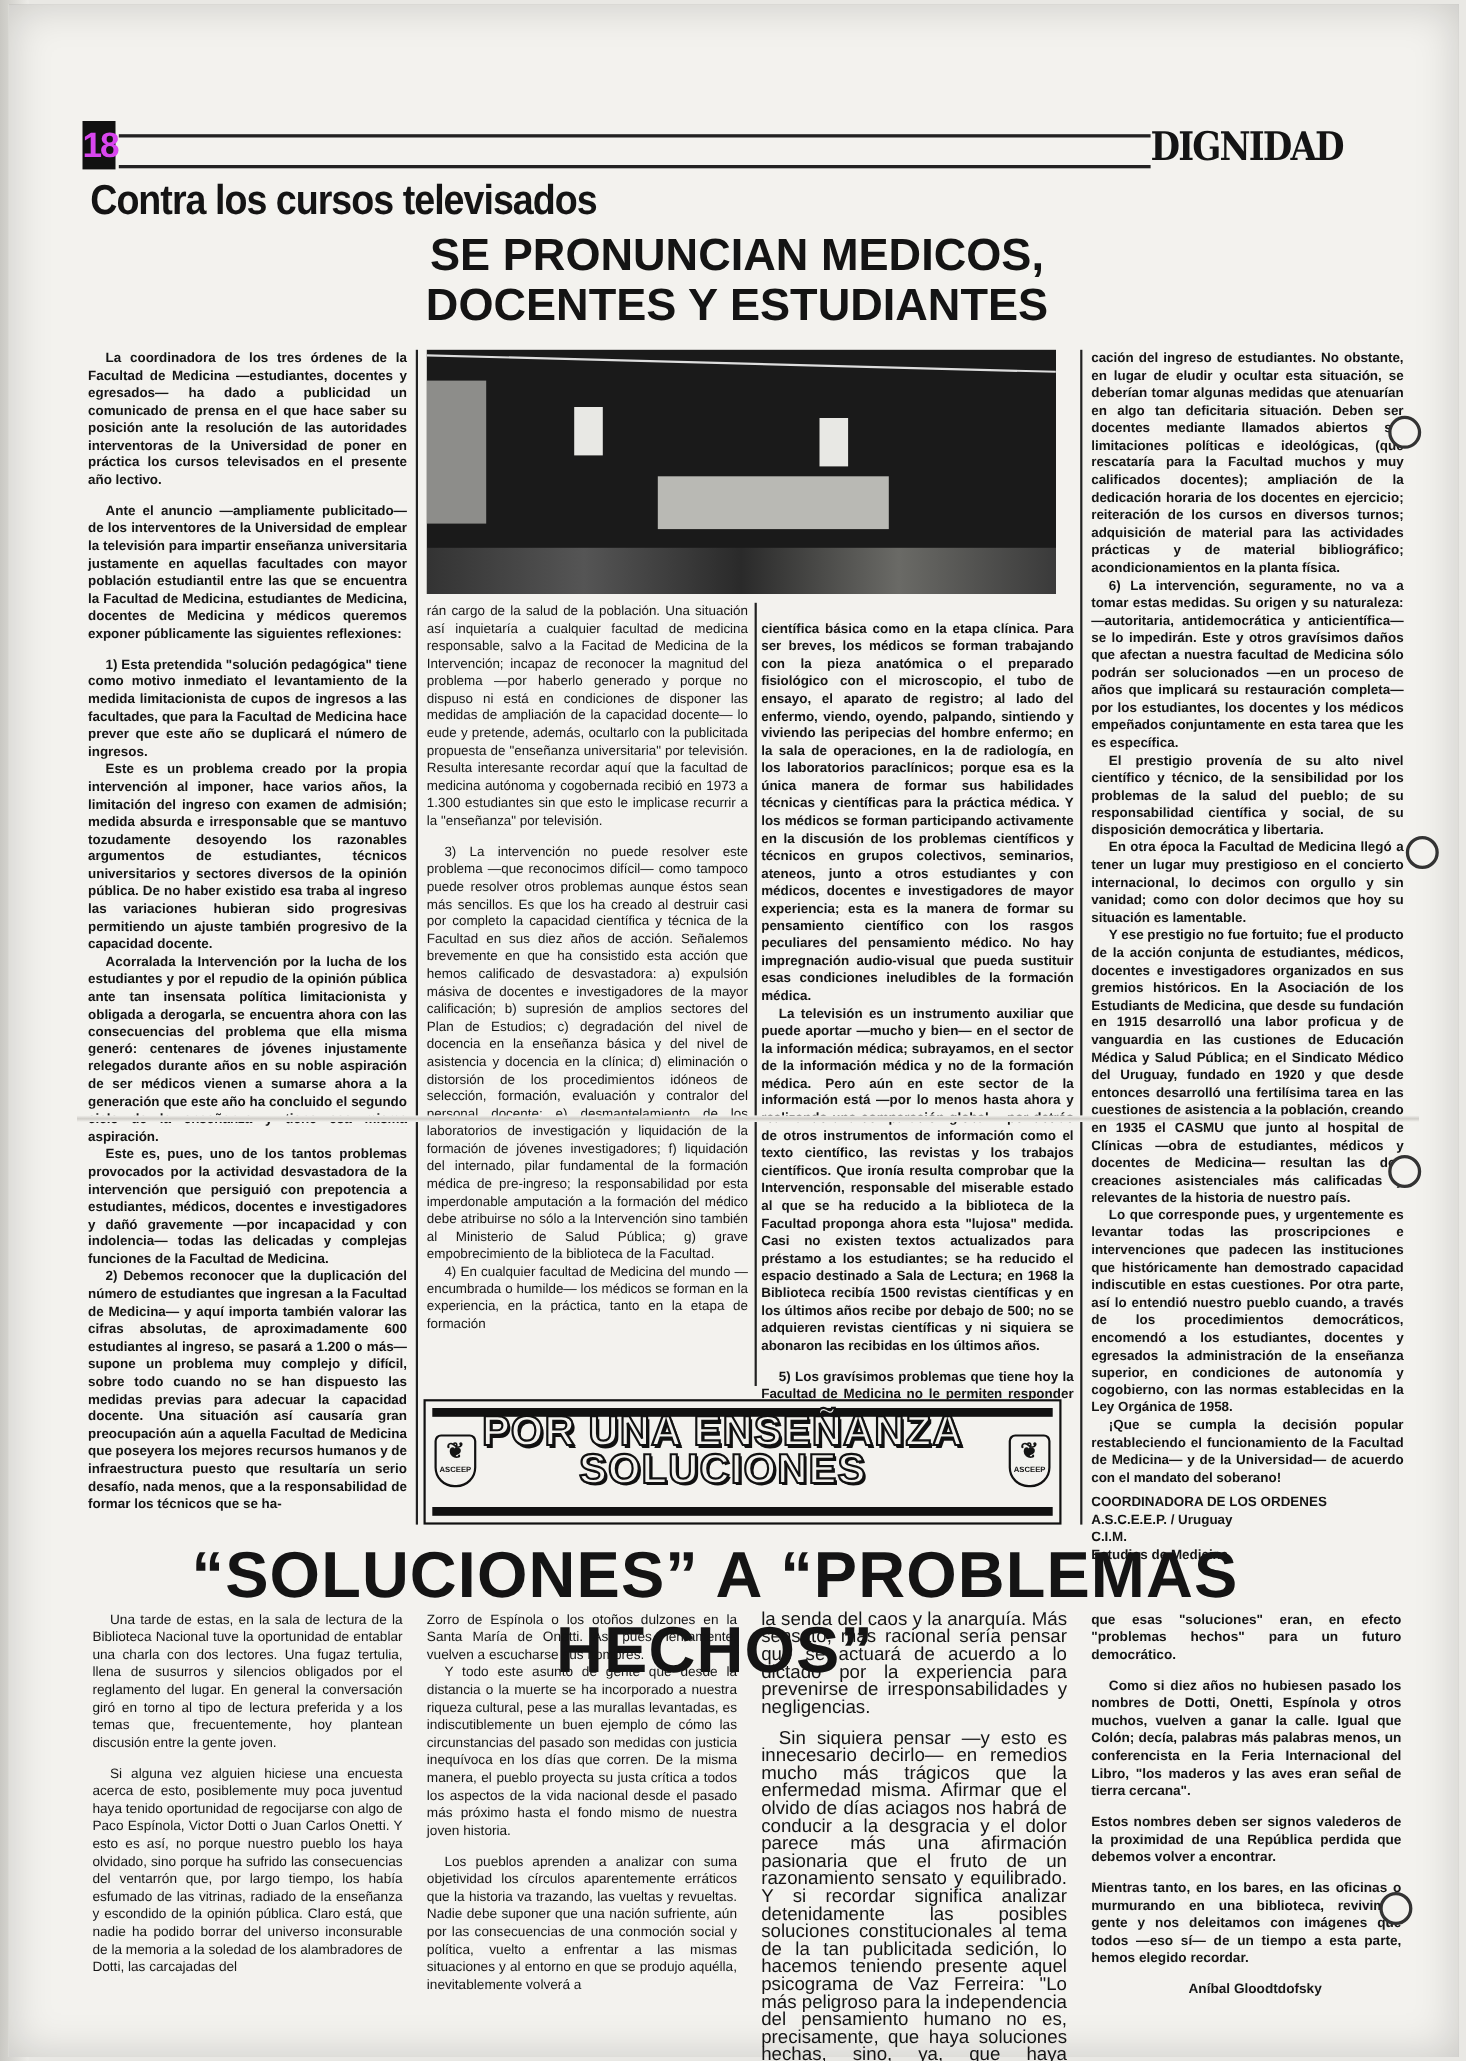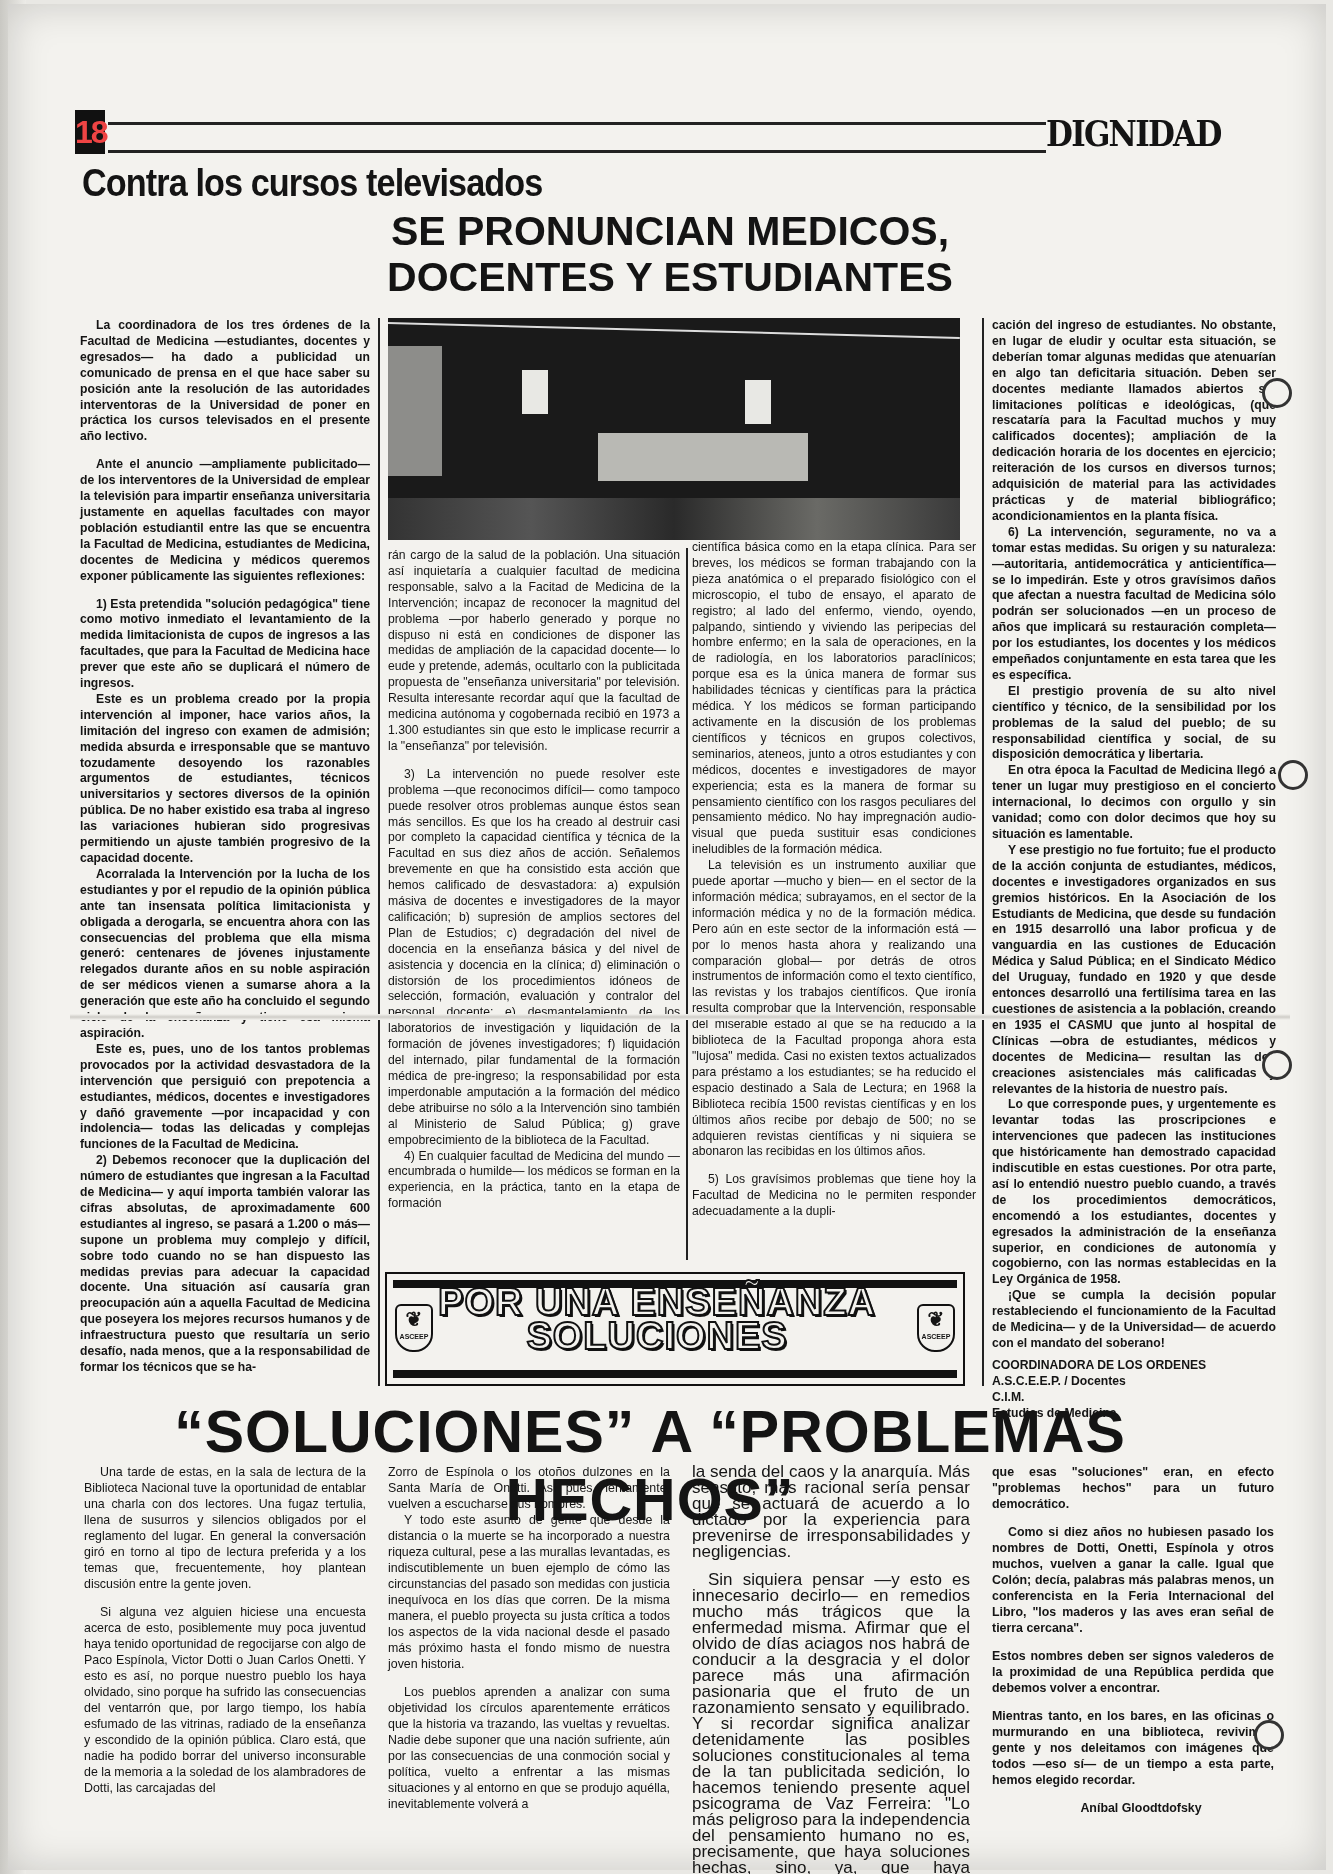--- a/index.html
+++ b/index.html
@@ -13,21 +13,21 @@
     background: #f3f2ee;
     box-shadow: inset 0 0 40px rgba(0,0,0,0.18);
   }
   .left-shade {
     position: absolute; left: 0; top: 0; width: 26px; height: 1874px;
     background: linear-gradient(to right, #c9c8c3, #ecebe7);
   }
   
   .page-num {
     position: absolute; left: 75px; top: 110px; width: 30px; height: 44px;
-    background: #111; color: #ef4444; font-weight: bold; font-size: 32px;
+    background: #111; color: #d946ef; font-weight: bold; font-size: 32px;
     line-height: 44px; text-align: center; letter-spacing: -2px;
   }
   .rule { position: absolute; left: 108px; height: 3px; background: #222; width: 938px; }
   .rule.r1 { top: 122px; }
   .rule.r2 { top: 150px; }
   .paper-name {
     position: absolute; left: 1046px; top: 112px;
     font-family: "DejaVu Serif", serif; font-weight: bold; font-size: 36px;
     letter-spacing: -2px; transform: scaleX(0.86); transform-origin: left top;
   }
@@ -137,38 +137,38 @@
   <div class="crowd"></div>
 </div>
 
 <div class="col light" style="left:388px; top:548px; width:292px; font-weight:normal;">
   <p class="noindent">rán cargo de la salud de la población. Una situación así inquietaría a cualquier facultad de medicina responsable, salvo a la Facitad de Medicina de la Intervención; incapaz de reconocer la magnitud del problema —por haberlo generado y porque no dispuso ni está en condiciones de disponer las medidas de ampliación de la capacidad docente— lo eude y pretende, además, ocultarlo con la publicitada propuesta de "enseñanza universitaria" por televisión. Resulta interesante recordar aquí que la facultad de medicina autónoma y cogobernada recibió en 1973 a 1.300 estudiantes sin que esto le implicase recurrir a la "enseñanza" por televisión.</p>
   <p class="gap">3) La intervención no puede resolver este problema —que reconocimos difícil— como tampoco puede resolver otros problemas aunque éstos sean más sencillos. Es que los ha creado al destruir casi por completo la capacidad científica y técnica de la Facultad en sus diez años de acción. Señalemos brevemente en que ha consistido esta acción que hemos calificado de desvastadora: a) expulsión másiva de docentes e investigadores de la mayor calificación; b) supresión de amplios sectores del Plan de Estudios; c) degradación del nivel de docencia en la enseñanza básica y del nivel de asistencia y docencia en la clínica; d) eliminación o distorsión de los procedimientos idóneos de selección, formación, evaluación y contralor del personal docente; e) desmantelamiento de los laboratorios de investigación y liquidación de la formación de jóvenes investigadores; f) liquidación del internado, pilar fundamental de la formación médica de pre-ingreso; la responsabilidad por esta imperdonable amputación a la formación del médico debe atribuirse no sólo a la Intervención sino también al Ministerio de Salud Pública; g) grave empobrecimiento de la biblioteca de la Facultad.</p>
   <p>4) En cualquier facultad de Medicina del mundo —encumbrada o humilde— los médicos se forman en la experiencia, en la práctica, tanto en la etapa de formación</p>
 </div>
 <div class="vrule" style="left:686px; top:548px; height:712px;"></div>
 
-<div class="col" style="left:692px; top:540px; width:284px; font-weight:normal;">
+<div class="col" style="left:692px; top:564px; width:284px; font-weight:bold;">
   <p class="noindent">científica básica como en la etapa clínica. Para ser breves, los médicos se forman trabajando con la pieza anatómica o el preparado fisiológico con el microscopio, el tubo de ensayo, el aparato de registro; al lado del enfermo, viendo, oyendo, palpando, sintiendo y viviendo las peripecias del hombre enfermo; en la sala de operaciones, en la de radiología, en los laboratorios paraclínicos; porque esa es la única manera de formar sus habilidades técnicas y científicas para la práctica médica. Y los médicos se forman participando activamente en la discusión de los problemas científicos y técnicos en grupos colectivos, seminarios, ateneos, junto a otros estudiantes y con médicos, docentes e investigadores de mayor experiencia; esta es la manera de formar su pensamiento científico con los rasgos peculiares del pensamiento médico. No hay impregnación audio-visual que pueda sustituir esas condiciones ineludibles de la formación médica.</p>
   <p>La televisión es un instrumento auxiliar que puede aportar —mucho y bien— en el sector de la información médica; subrayamos, en el sector de la información médica y no de la formación médica. Pero aún en este sector de la información está —por lo menos hasta ahora y realizando una comparación global— por detrás de otros instrumentos de información como el texto científico, las revistas y los trabajos científicos. Que ironía resulta comprobar que la Intervención, responsable del miserable estado al que se ha reducido a la biblioteca de la Facultad proponga ahora esta "lujosa" medida. Casi no existen textos actualizados para préstamo a los estudiantes; se ha reducido el espacio destinado a Sala de Lectura; en 1968 la Biblioteca recibía 1500 revistas científicas y en los últimos años recibe por debajo de 500; no se adquieren revistas científicas y ni siquiera se abonaron las recibidas en los últimos años.</p>
   <p class="gap">5) Los gravísimos problemas que tiene hoy la Facultad de Medicina no le permiten responder adecuadamente a la dupli-</p>
 </div>
 <div class="vrule" style="left:982px; top:318px; height:1068px;"></div>
 
 <div class="col" style="left:992px; top:318px; width:284px;">
   <p class="noindent">cación del ingreso de estudiantes. No obstante, en lugar de eludir y ocultar esta situación, se deberían tomar algunas medidas que atenuarían en algo tan deficitaria situación. Deben ser docentes mediante llamados abiertos sin limitaciones políticas e ideológicas, (que rescataría para la Facultad muchos y muy calificados docentes); ampliación de la dedicación horaria de los docentes en ejercicio; reiteración de los cursos en diversos turnos; adquisición de material para las actividades prácticas y de material bibliográfico; acondicionamientos en la planta física.</p>
   <p>6) La intervención, seguramente, no va a tomar estas medidas. Su origen y su naturaleza:—autoritaria, antidemocrática y anticientífica— se lo impedirán. Este y otros gravísimos daños que afectan a nuestra facultad de Medicina sólo podrán ser solucionados —en un proceso de años que implicará su restauración completa— por los estudiantes, los docentes y los médicos empeñados conjuntamente en esta tarea que les es específica.</p>
   <p>El prestigio provenía de su alto nivel científico y técnico, de la sensibilidad por los problemas de la salud del pueblo; de su responsabilidad científica y social, de su disposición democrática y libertaria.</p>
   <p>En otra época la Facultad de Medicina llegó a tener un lugar muy prestigioso en el concierto internacional, lo decimos con orgullo y sin vanidad; como con dolor decimos que hoy su situación es lamentable.</p>
   <p>Y ese prestigio no fue fortuito; fue el producto de la acción conjunta de estudiantes, médicos, docentes e investigadores organizados en sus gremios históricos. En la Asociación de los Estudiants de Medicina, que desde su fundación en 1915 desarrolló una labor proficua y de vanguardia en las custiones de Educación Médica y Salud Pública; en el Sindicato Médico del Uruguay, fundado en 1920 y que desde entonces desarrolló una fertilísima tarea en las cuestiones de asistencia a la población, creando en 1935 el CASMU que junto al hospital de Clínicas —obra de estudiantes, médicos y docentes de Medicina— resultan las dos creaciones asistenciales más calificadas y relevantes de la historia de nuestro país.</p>
   <p>Lo que corresponde pues, y urgentemente es levantar todas las proscripciones e intervenciones que padecen las instituciones que históricamente han demostrado capacidad indiscutible en estas cuestiones. Por otra parte, así lo entendió nuestro pueblo cuando, a través de los procedimientos democráticos, encomendó a los estudiantes, docentes y egresados la administración de la enseñanza superior, en condiciones de autonomía y cogobierno, con las normas establecidas en la Ley Orgánica de 1958.</p>
   <p>¡Que se cumpla la decisión popular restableciendo el funcionamiento de la Facultad de Medicina— y de la Universidad— de acuerdo con el mandato del soberano!</p>
   <div class="sig-block" style="margin-top:6px;">
     <p>COORDINADORA DE LOS ORDENES</p>
-    <p>A.S.C.E.E.P. / Docentes</p>
+    <p>A.S.C.E.E.P. / Uruguay</p>
     <p>C.I.M.</p>
     <p>Estudios de Medicina</p>
   </div>
 </div>
 
 <div class="banner">
   <div class="inner"></div>
   <div class="logo l1">
     <span class="glyph">❦</span>
     <span>ASCEEP</span>

